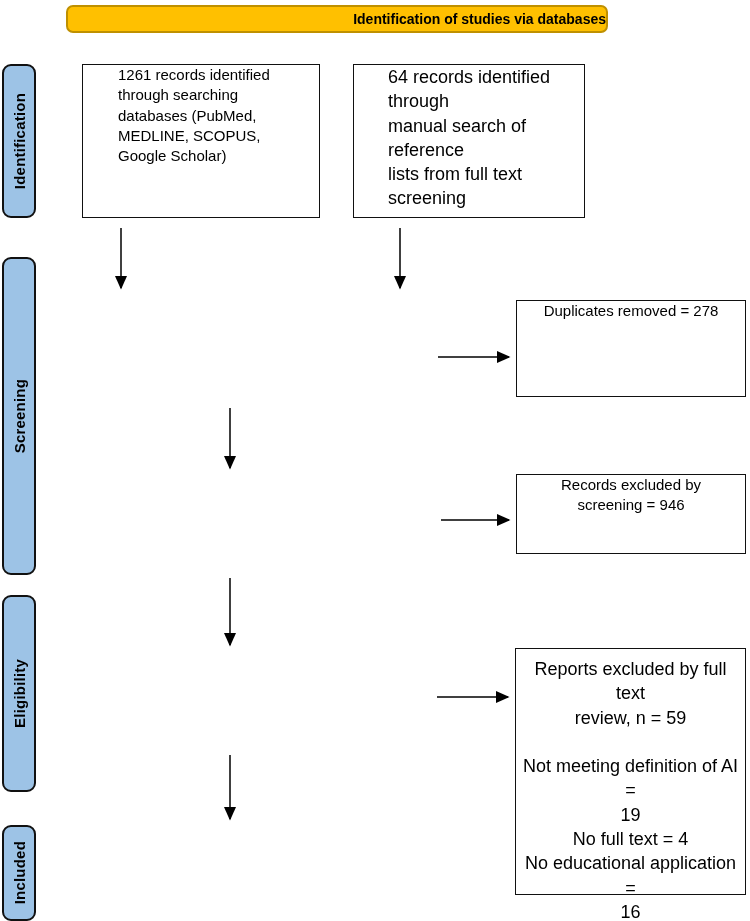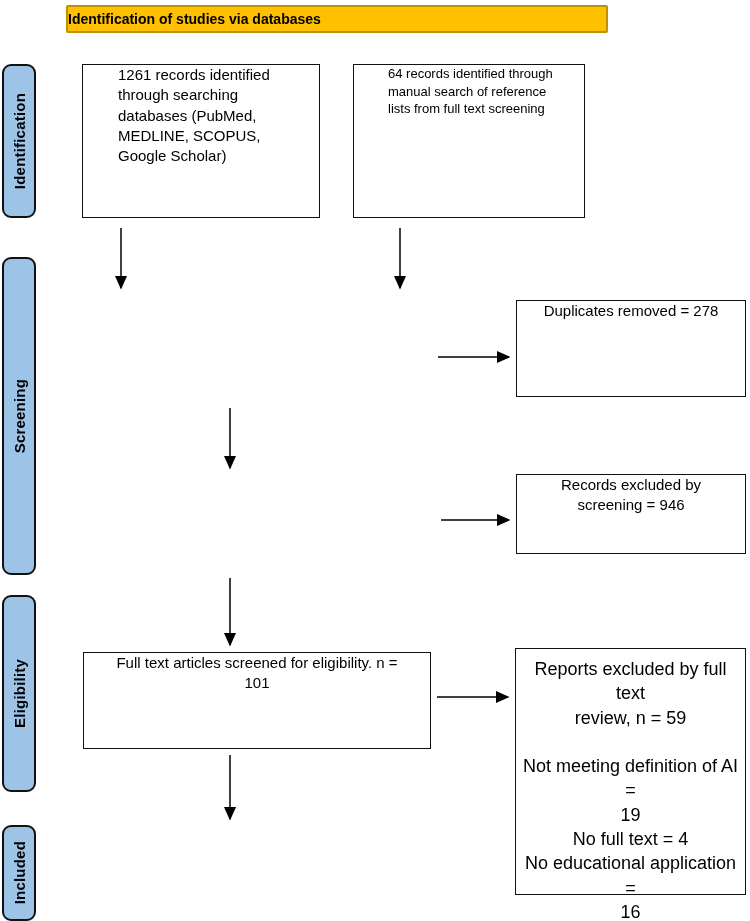--- a/index.html
+++ b/index.html
@@ -11,22 +11,22 @@
     font-family: "Liberation Sans", sans-serif;
     color: #000;
     overflow: hidden;
   }
   .abs { position: absolute; box-sizing: border-box; }
 
   
   .banner {
     background: var(--banner-fill, #FFC000);
     border: 2px solid var(--banner-border, #BF9000);
-    border-radius: 2px;
-    display: flex; align-items: center; justify-content: flex-start;
+    border-radius: 7px;
+    display: flex; align-items: center; justify-content: flex-end;
     font-weight: bold; font-size: 14px;
   }
 
   
   .stage {
     background: var(--stage-fill, #9DC3E6);
     border: 2px solid var(--stage-border, #111111);
     border-radius: 9px;
     display: flex; align-items: center; justify-content: center;
   }
@@ -47,21 +47,21 @@
   .fbox .txt {
     white-space: pre-line;
     font-size: 15px;
     line-height: 1.35;
   }
   .fbox.left-text { justify-content: flex-start; }
   .fbox.left-text .txt { text-align: left; }
   .fbox.center-text .txt { text-align: center; }
 
   #box-db .txt { padding-left: 35px; padding-right: 12px; }
-  #box-manual .txt { font-size: 13px; padding-left: 34px; padding-right: 10px; }
+  #box-manual .txt { font-size: 18px; padding-left: 34px; padding-right: 10px; }
   #box-total .txt { padding: 0 20px; }
   #box-reports { align-items: flex-start; }
   #box-reports .txt { font-size: 18px; padding: 8px 6px; }
 
   svg.arrows { position: absolute; left: 0; top: 0; pointer-events: none; }
   svg.arrows line { stroke: #000; stroke-width: 1.5; }
 </style>
 </head>
 <body>
 
@@ -99,24 +99,20 @@
 
   <div class="abs fbox center-text" style="left:516px; top:300px; width:230px; height:97px;">
     <span class="txt">Duplicates removed = 278</span>
   </div>
 
   <div class="abs fbox center-text" style="left:516px; top:474px; width:230px; height:80px;">
     <span class="txt">Records excluded by
 screening = 946</span>
   </div>
 
-  <div class="abs fbox center-text" style="left:83px; top:652px; width:348px; height:97px;">
-    <span class="txt">Full text articles screened for eligibility. n =
-101</span>
-  </div>
   <div id="box-reports" class="abs fbox center-text" style="left:515px; top:648px; width:231px; height:247px;">
     <span class="txt">Reports excluded by full text
 review, n = 59
 
 Not meeting definition of AI =
 19
 No full text = 4
 No educational application =
 16
 Surveys of understanding = 8

